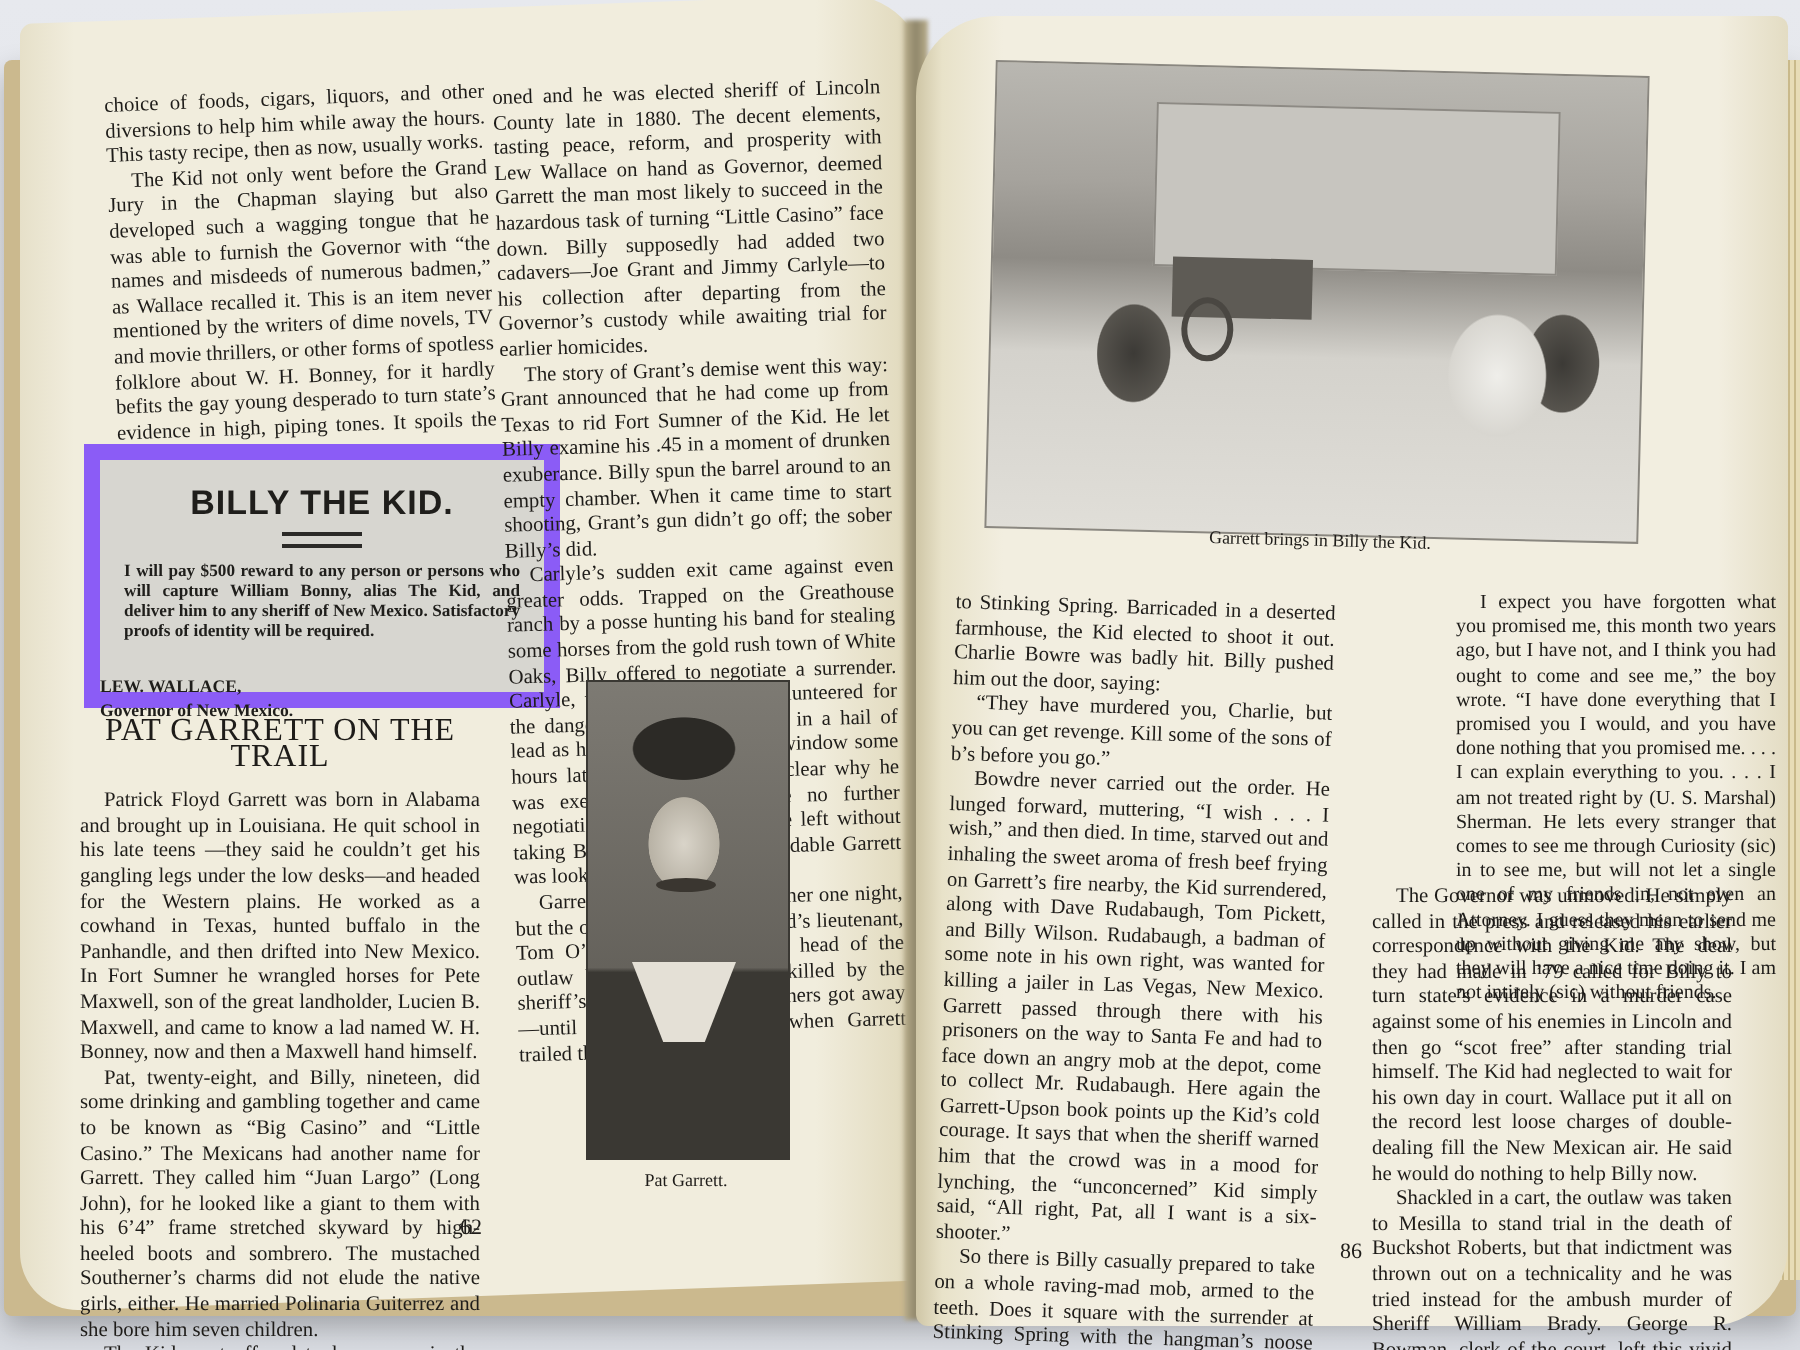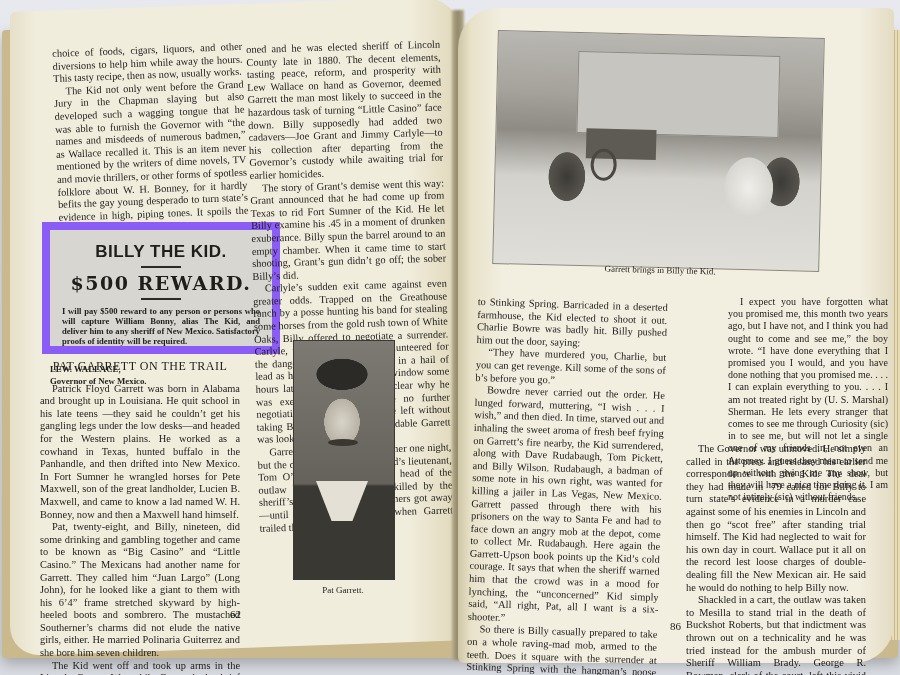--- a/index.html
+++ b/index.html
@@ -40,21 +40,21 @@
       position: absolute; right: 0px; top: 30px; width: 14px; height: 610px;
       background: repeating-linear-gradient(90deg, #e8dcb6 0 2px, #c9b98a 2px 3px);
     }
     .col {
       position: absolute; font-size: 10.4px; line-height: 12.6px;
       text-align: justify; hyphens: auto;
     }
     .col p { margin: 0; text-indent: 12px; }
     .col p.noindent { text-indent: 0; }
     .heading {
-      text-align: center; font-size: 12px; letter-spacing: 0.5px;
+      text-align: center; font-size: 16px; letter-spacing: 0.5px;
       margin: 10px 0 10px 0; font-weight: normal;
     }
     .reward {
       position: absolute; left: 42px; top: 222px; width: 222px; height: 116px;
       background: #d7d6d0; border: 8px solid #8b5cf6;
       font-family: "Liberation Serif", serif; color: #1f1e1b;
     }
     .reward .r-title {
       text-align: center; font-family: "Liberation Sans", sans-serif;
       font-weight: bold; font-size: 17px; margin-top: 12px; letter-spacing: 0.5px;
@@ -126,21 +126,20 @@
 
 <div class="col" style="left:52px; top:48px; width:190px; transform:rotate(-2.2deg); transform-origin:left top;">
   <p class="noindent">choice of foods, cigars, liquors, and other diversions to help him while away the hours. This tasty recipe, then as now, usually works.</p>
   <p>The Kid not only went before the Grand Jury in the Chapman slaying but also developed such a wagging tongue that he was able to furnish the Governor with “the names and misdeeds of numerous badmen,” as Wallace recalled it. This is an item never mentioned by the writers of dime novels, TV and movie thrillers, or other forms of spotless folklore about W. H. Bonney, for it hardly befits the gay young desperado to turn state’s evidence in high, piping tones. It spoils the script.</p>
   <p>As it happened, nothing came of the deal. With his own trial near, Billy lost faith in Wallace’s promises and rode off as casually as he had come in. He went back to the sanctuary of Fort Sumner, ninety miles away, where he had many friends.</p>
 </div>
 
 <div class="reward">
   <div class="r-title">BILLY THE KID.</div>
   <div class="rule"></div>
-  <div class="r-amount">$500 REWARD.</div>
   <div class="rule"></div>
   <div class="r-body">I will pay $500 reward to any person or persons who will capture William Bonny, alias The Kid, and deliver him to any sheriff of New Mexico. Satisfactory proofs of identity will be required.</div>
   <div class="r-sig">LEW. WALLACE,</div>
   <div class="r-sig">Governor of New Mexico.</div>
 </div>
 
 <div class="col" style="left:40px; top:350px; width:200px;">
   <div class="heading">PAT GARRETT ON THE TRAIL</div>
   <p>Patrick Floyd Garrett was born in Alabama and brought up in Louisiana. He quit school in his late teens —they said he couldn’t get his gangling legs under the low desks—and headed for the Western plains. He worked as a cowhand in Texas, hunted buffalo in the Panhandle, and then drifted into New Mexico. In Fort Sumner he wrangled horses for Pete Maxwell, son of the great landholder, Lucien B. Maxwell, and came to know a lad named W. H. Bonney, now and then a Maxwell hand himself.</p>
   <p>Pat, twenty-eight, and Billy, nineteen, did some drinking and gambling together and came to be known as “Big Casino” and “Little Casino.” The Mexicans had another name for Garrett. They called him “Juan Largo” (Long John), for he looked like a giant to them with his 6’4” frame stretched skyward by high-heeled boots and sombrero. The mustached Southerner’s charms did not elude the native girls, either. He married Polinaria Guiterrez and she bore him seven children.</p>

